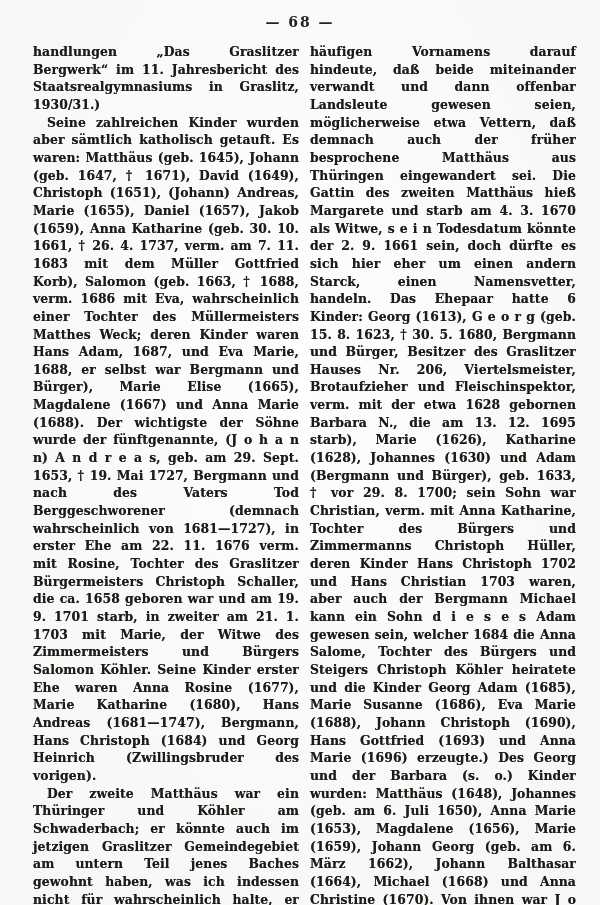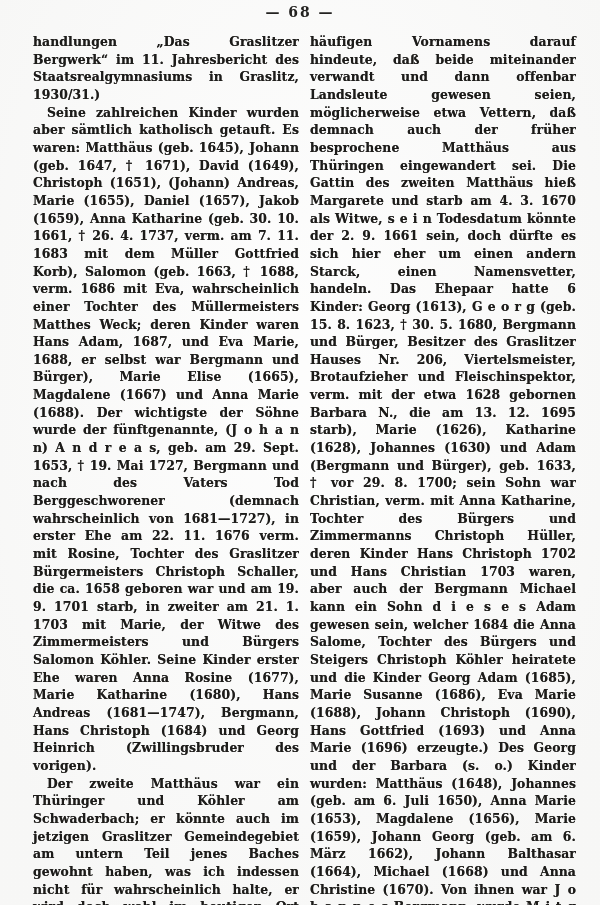--- a/index.html
+++ b/index.html
@@ -20,21 +20,21 @@
       radial-gradient(ellipse at 50% 40%, rgba(255,255,255,0.6), rgba(0,0,0,0.015) 85%),
       var(--paper);
     color: var(--ink);
     font-family: "DejaVu Serif", serif;
     font-weight: 700;
     overflow: hidden;
     box-sizing: border-box;
   }
   .page-number {
     text-align: center;
-    padding-top: 4px;
+    padding-top: 14px;
     font-size: 14px;
     letter-spacing: 2px;
     color: #232220;
   }
   .columns {
     display: flex;
     gap: 11px;
     padding: 13px 24px 0 33px;
     box-sizing: border-box;
   }

